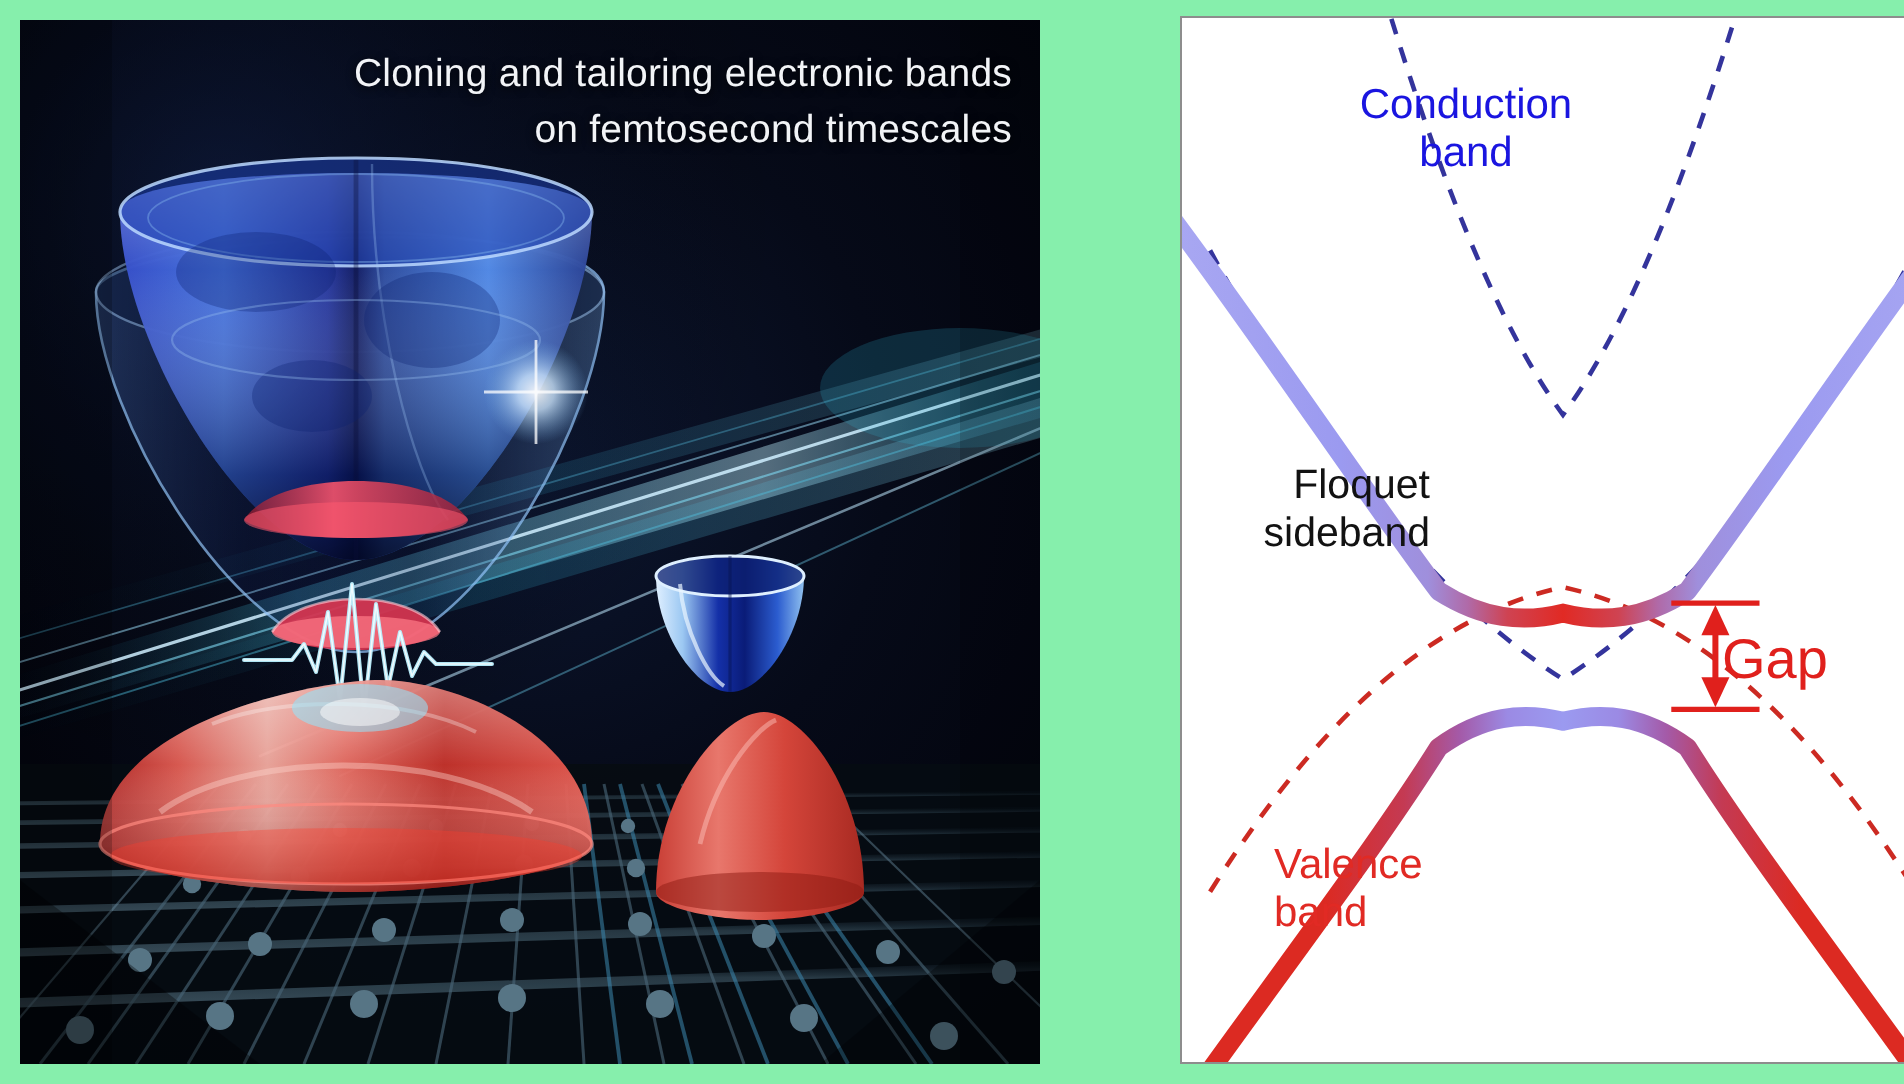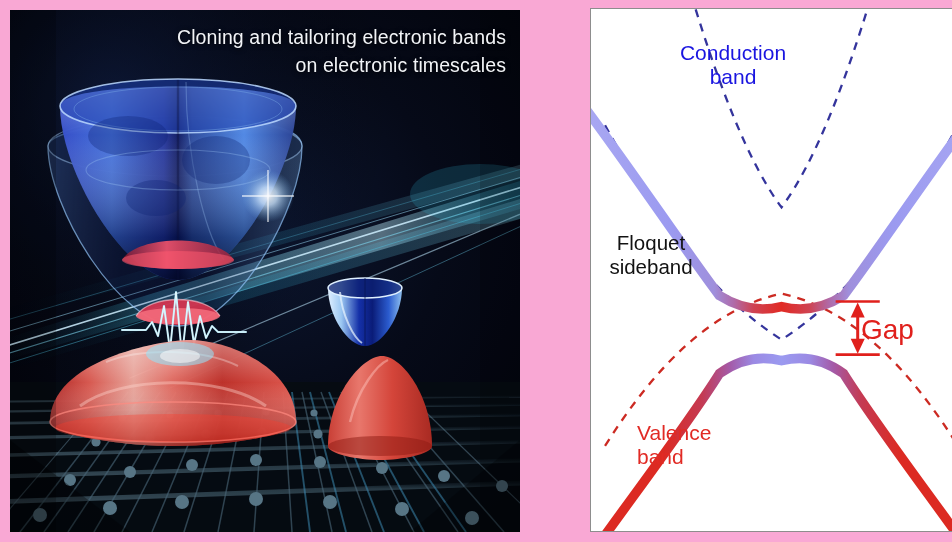--- a/index.html
+++ b/index.html
@@ -7,21 +7,21 @@
   html, body {
     margin: 0; padding: 0;
     width: 952px; height: 542px;
     background: #ffffff;
     font-family: "Liberation Sans", sans-serif;
     overflow: hidden;
   }
   #figure-root {
     position: relative;
     width: 952px; height: 542px;
-    background: #f9a8d4;
+    background: #86efac;
   }
 
   
   #left-panel {
     position: absolute;
     left: 10px; top: 10px;
     width: 510px; height: 522px;
     background: #04060d;
     overflow: hidden;
   }
@@ -62,21 +62,21 @@
     font-family: "Liberation Sans", sans-serif;
   }
   #label-conduction {
     left: 62px; top: 32px; width: 160px;
     text-align: center;
     color: #1a15e0;
     font-size: 21px;
   }
   #label-floquet {
     left: -4px; top: 222px; width: 128px;
-    text-align: center;
+    text-align: right;
     color: #121212;
     font-size: 20.5px;
   }
   #label-valence {
     left: 46px; top: 412px; width: 170px;
     color: #e12a24;
     font-size: 21px;
   }
   #label-gap {
     left: 270px; top: 305px;
@@ -397,21 +397,21 @@
         <path d="M340 412 C348 378 368 354 378 350" fill="none" stroke="#ffc8c0" stroke-width="2.4" opacity=".45"></path>
       </g>
 
       <rect x="0" y="0" width="510" height="522" fill="none"></rect>
       <path d="M0 0 L0 522 L46 522 L46 0 Z" fill="#000000" opacity=".2"></path>
       <path d="M510 0 L510 522 L470 522 L470 0 Z" fill="#000000" opacity=".15"></path>
     </svg>
 
     <div id="title-block">
       <span class="tline">Cloning and tailoring electronic bands</span>
-      <span class="tline">on electronic timescales</span>
+      <span class="tline">on femtosecond timescales</span>
     </div>
   </div>
 
   <div id="right-panel">
 
     <svg id="band-svg" viewBox="0 0 379 521" preserveAspectRatio="none">
       <defs>
 
         <linearGradient id="upperGrad" x1="0" y1="0" x2="1" y2="0">
           <stop offset="0%" stop-color="#a9a8f2"></stop>

